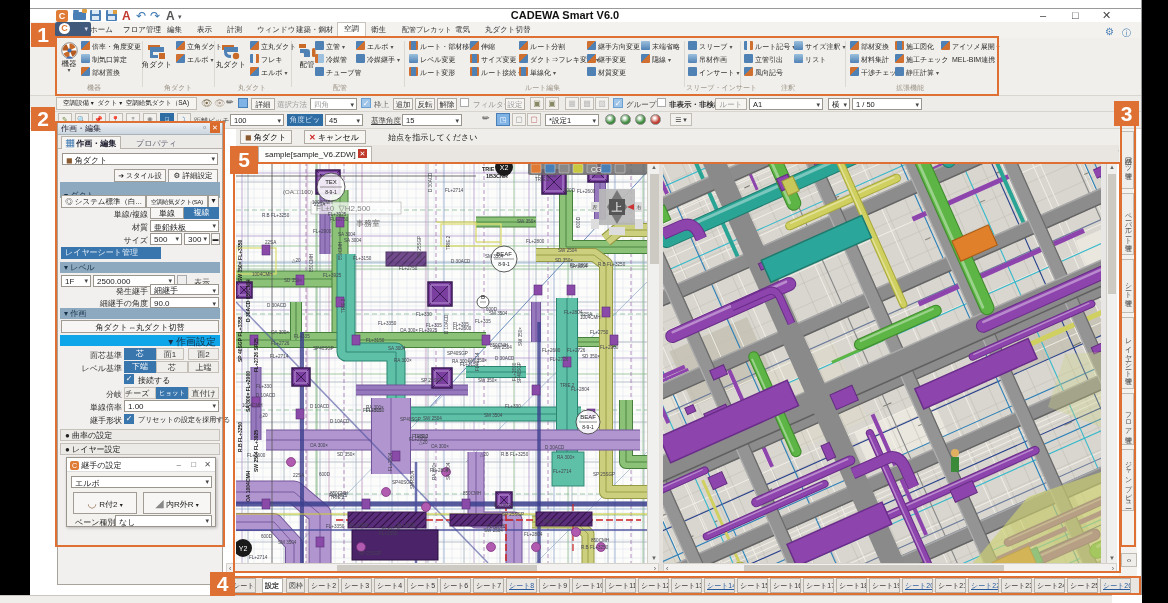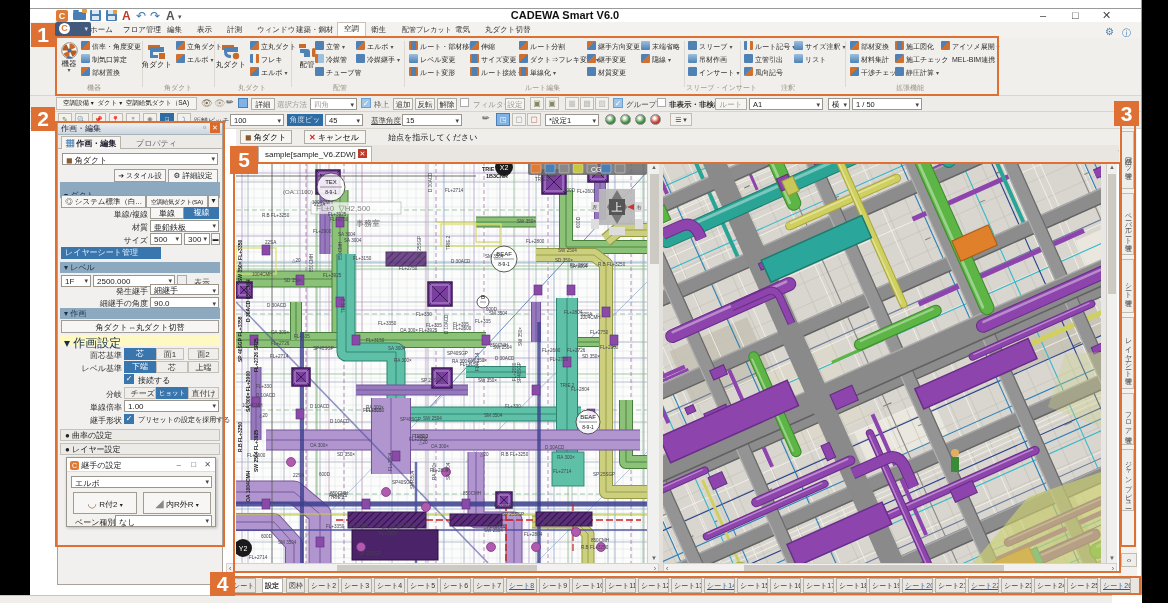--- a/index.html
+++ b/index.html
@@ -1500,33 +1500,33 @@
       <div class="pcombo" style="position:absolute;left:3px;top:153px;width:30px;">1F</div>
       <div class="pcombo" style="position:absolute;left:35px;top:153px;width:82px;">2500.000</div>
       <div style="position:absolute;left:119px;top:153px;width:10px;height:11px;border:1px solid #aaa;background:#eee;"></div>
       <span style="position:absolute;left:136px;top:155px;font-size:8px;color:#333;">表示</span>
       <span style="position:absolute;right:74px;top:164px;font-size:8px;color:#333;white-space:nowrap;">発生継手</span>
       <div class="pcombo" style="position:absolute;left:92px;top:162px;width:69px;height:11px;line-height:9px;">細継手</div>
       <span style="position:absolute;right:74px;top:176px;font-size:8px;color:#333;white-space:nowrap;">細継手の角度</span>
       <div class="pcombo" style="position:absolute;left:92px;top:175px;width:69px;height:11px;line-height:9px;">90.0</div>
       <div style="position:absolute;left:2px;top:186px;width:160px;height:11px;background:#8ca9bf;color:#17304a;font-size:8px;padding:0px 4px;">▾ 作画</div>
       <div class="pbtn" style="position:absolute;left:3px;top:198px;width:158px;height:13px;padding-top:1px;">角ダクト⇔丸ダクト切替</div>
-      <div style="position:absolute;left:2px;top:213px;width:160px;height:11px;background:#fef9c3;color:#17304a;font-size:12px;padding:0px 4px;">▾ 作画設定</div>
+      <div style="position:absolute;left:2px;top:213px;width:160px;height:11px;background:#0ea5e9;color:#17304a;font-size:10px;padding:0px 4px;text-align:right;">▾ 作画設定</div>
       <span style="position:absolute;right:100px;top:228px;font-size:8px;color:#333;white-space:nowrap;">面芯基準</span>
       <div style="position:absolute;left:66px;top:226px;width:32px;height:12px;background:#3a76ae;color:#fff;font-size:8px;text-align:center;">芯</div>
       <div style="position:absolute;left:98px;top:226px;width:28px;height:12px;background:#f0eeea;border:1px solid #c5c1b9;color:#333;font-size:8px;text-align:center;">面1</div>
       <div style="position:absolute;left:130px;top:226px;width:31px;height:12px;background:#f0eeea;border:1px solid #c5c1b9;color:#333;font-size:8px;text-align:center;">面2</div>
       <span style="position:absolute;right:100px;top:241px;font-size:8px;color:#333;white-space:nowrap;">レベル基準</span>
       <div style="position:absolute;left:66px;top:239px;width:32px;height:12px;background:#3a76ae;color:#fff;font-size:8px;text-align:center;">下端</div>
       <div style="position:absolute;left:98px;top:239px;width:32px;height:12px;background:#f0eeea;border:1px solid #c5c1b9;color:#333;font-size:8px;text-align:center;">芯</div>
       <div style="position:absolute;left:130px;top:239px;width:31px;height:12px;background:#f0eeea;border:1px solid #c5c1b9;color:#333;font-size:8px;text-align:center;">上端</div>
       <span style="position:absolute;left:66px;top:252px;width:10px;height:10px;background:#3a76ae;color:#fff;font-size:8px;line-height:10px;text-align:center;">✓</span>
       <span style="position:absolute;left:80px;top:253px;font-size:8px;">接続する</span>
       <span style="position:absolute;right:100px;top:267px;font-size:8px;color:#333;white-space:nowrap;">分岐</span>
-      <div style="position:absolute;left:66px;top:265px;width:32px;height:12px;background:#f0eeea;border:1px solid #c5c1b9;color:#333;font-size:8px;text-align:right;">チーズ</div>
+      <div style="position:absolute;left:66px;top:265px;width:32px;height:12px;background:#f0eeea;border:1px solid #c5c1b9;color:#333;font-size:8px;text-align:left;">チーズ</div>
       <div style="position:absolute;left:98px;top:265px;width:32px;height:12px;background:#3a76ae;color:#fff;font-size:6.5px;text-align:center;line-height:12px;">ヒョットコ</div>
       <div style="position:absolute;left:130px;top:265px;width:31px;height:12px;background:#f0eeea;border:1px solid #c5c1b9;color:#333;font-size:8px;text-align:center;">直付け</div>
       <span style="position:absolute;right:100px;top:280px;font-size:8px;color:#333;white-space:nowrap;">単線倍率</span>
       <div class="pcombo" style="position:absolute;left:66px;top:278px;width:95px;">1.00</div>
       <span style="position:absolute;right:100px;top:293px;font-size:8px;color:#333;white-space:nowrap;">継手形状</span>
       <span style="position:absolute;left:66px;top:292px;width:10px;height:10px;background:#3a76ae;color:#fff;font-size:8px;line-height:10px;text-align:center;">✓</span>
       <span style="position:absolute;left:80px;top:293px;font-size:7px;white-space:nowrap;">プリセットの設定を採用する</span>
       <div style="position:absolute;left:2px;top:307px;width:160px;height:12px;background:#eceae6;border:1px solid #c5c1b9;font-size:8px;padding:0 4px;">● 曲率の設定</div>
       <div style="position:absolute;left:2px;top:321px;width:160px;height:12px;background:#eceae6;border:1px solid #c5c1b9;font-size:8px;padding:0 4px;">● レイヤー設定</div>
       <div style="position:absolute;left:8px;top:335px;width:150px;height:70px;background:#f4f2ef;border:1px solid #9a968e;box-shadow:1px 1px 3px rgba(0,0,0,0.25);">

